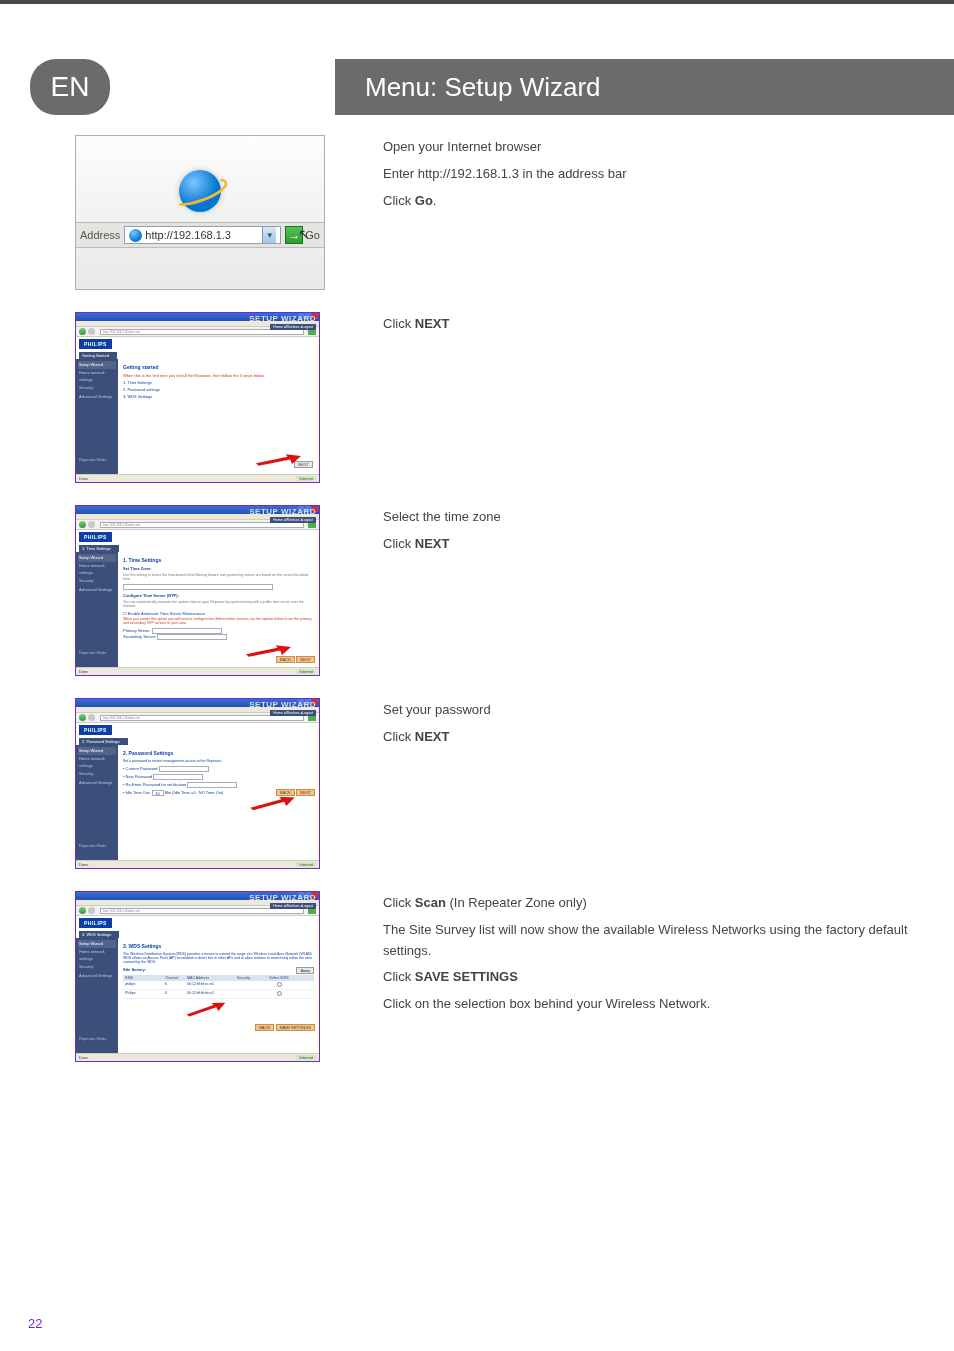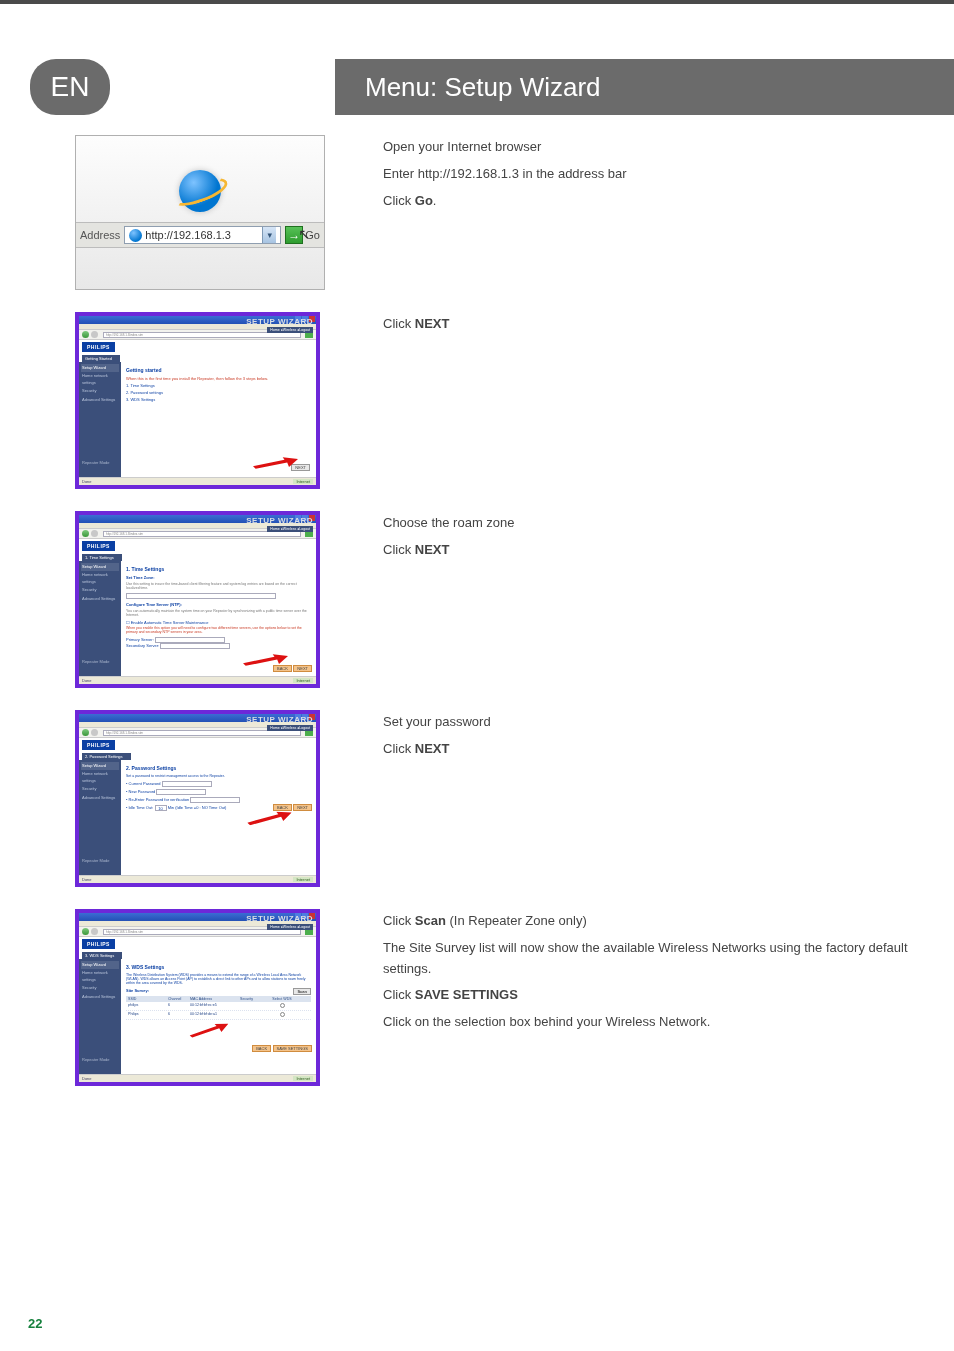--- a/index.html
+++ b/index.html
@@ -154,21 +154,21 @@
       background: radial-gradient(circle at 35% 30%, #7ec3ff, #0075d0 70%);
       border-radius: 50%;
       display: inline-block;
       margin-right: 3px;
       vertical-align: middle;
     }
 
     
     .wiz-mock {
       width: 245px;
-      border: 4px solid #6d28d9;
+      border: 1px solid #6d28d9;
       background: #fff;
       font-size: 5px;
       position: relative;
     }
     .wiz-titlebar {
       height: 8px;
       background: linear-gradient(#3b6dd4, #2351b5);
       display: flex;
       justify-content: space-between;
       padding: 0 1px;
@@ -294,23 +294,23 @@
     .c-ssid { width: 40px; }
     .c-ch { width: 22px; }
     .c-mac { width: 50px; }
     .c-sec { width: 30px; }
     .c-sel { width: 28px; text-align: center; }
     .radio-dot { width: 5px; height: 5px; border: 1px solid #888; border-radius: 50%; display: inline-block; }
     .page-number {
       position: absolute;
       bottom: 20px;
       left: 28px;
-      font-weight: bold;
+      font-weight: normal;
       font-size: 13px;
-      color: #15803d;
+      color: #6d28d9;
     }
   </style>
 </head>
 <body>
 
 <div class="top-border"></div>
 
 <div class="header-region">
   <div class="lang-badge">EN</div>
   <div class="title-bar">Menu: Setup Wizard</div>
@@ -467,21 +467,21 @@
             </div>
           </div>
         </div>
         <div class="wiz-statusbar">
             <span>Done</span>
             <span class="inet-badge">Internet</span>
           </div>
       </div>
     </div>
     <div class="step-text">
-      <p>Choose the roam zone</p>
+      <p>Select the time zone</p>
       <p>
         <span>Click </span><span class="bold">NEXT</span>
       </p>
     </div>
   </div>
 
   <div class="step">
     <div class="step-image">
       <div class="wiz-mock">
         <div class="wiz-titlebar">

